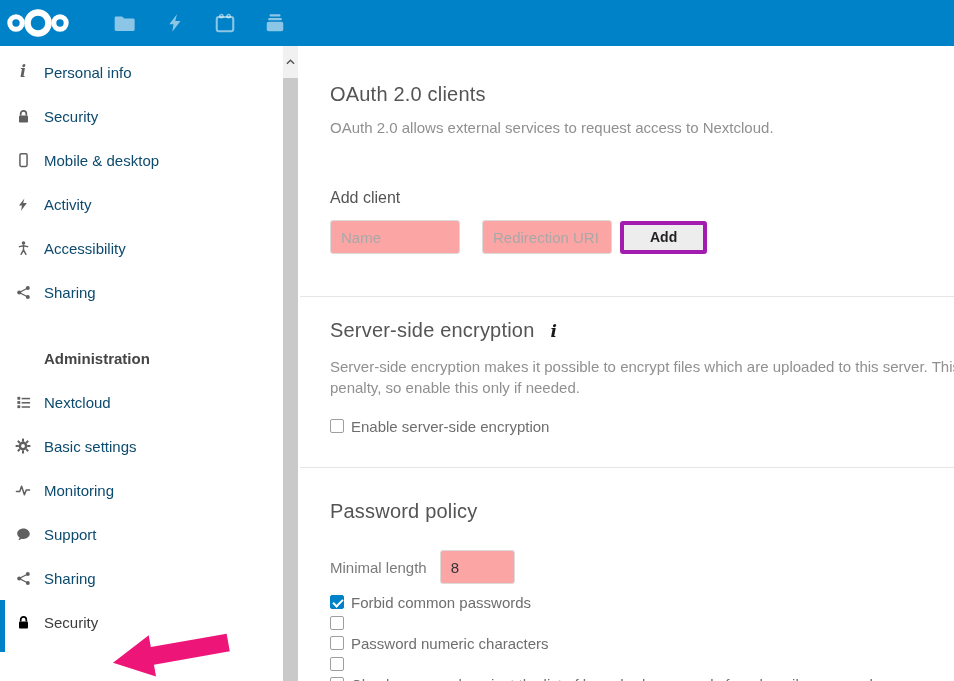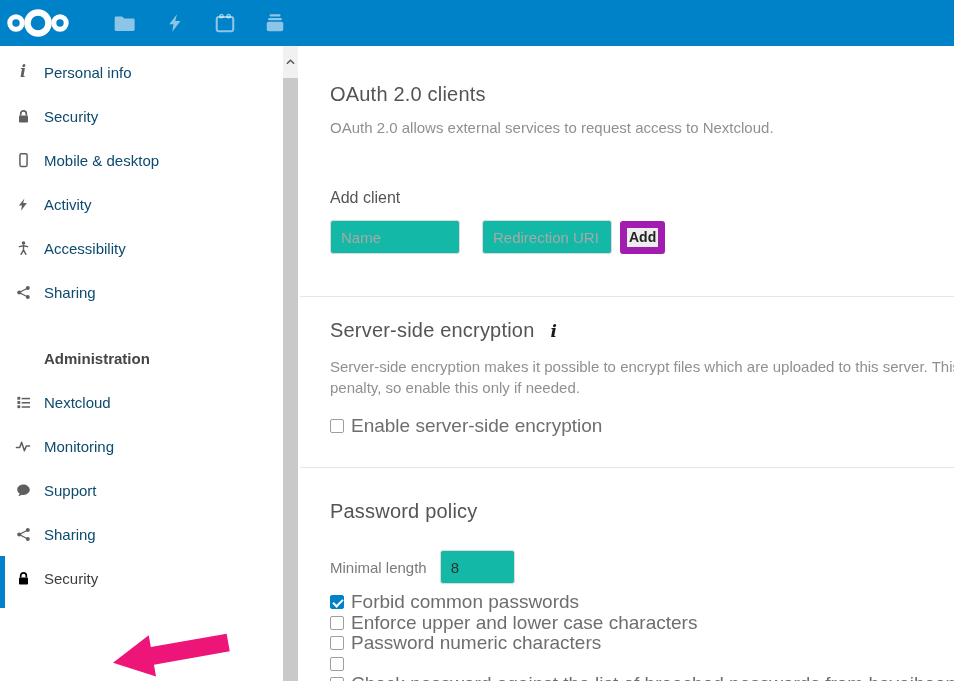--- a/index.html
+++ b/index.html
@@ -53,26 +53,26 @@
     font-size:17px; color:#1a1a1a; margin-left:16px; cursor:pointer; }
   p.sec-desc { font-size:15px; color:#909090; line-height:21px; }
   .divider { border:none; border-top:1px solid #e6e6e6; width:975px; margin-left:-30px; }
 
   
   .oauth { padding-top:37px; }
   .oauth .sec-desc { margin-top:11px; }
   .add-client-label { margin-top:51px; font-size:16px; color:#545454; }
   .add-client-row { margin-top:13px; display:flex; align-items:center; }
   .txt-input { height:34px; border:1px solid #dbdbdb; border-radius:3px; padding:0 10px;
-    font-size:15px; color:#333; font-family:inherit; background:#14b8a6; }
+    font-size:15px; color:#333; font-family:inherit; background:#fca5a5; }
   .txt-input::placeholder { color:#a8a8a8; }
   .in-name, .in-uri { width:130px; }
   .in-uri { margin-left:22px; }
-  .add-btn { margin-left:8px; height:33px; padding:0 2px; background:#ededed;
-    border:7px solid #a21caf; border-radius:3px; font-size:14px; font-weight:700;
+  .add-btn { margin-left:8px; height:33px; padding:0 26px; background:#ededed;
+    border:4px solid #a21caf; border-radius:3px; font-size:14px; font-weight:700;
     color:#222; cursor:pointer; font-family:inherit; }
   .oauth-bottom { height:42px; }
 
   
   .enc { padding-top:22px; }
   .enc .sec-desc { margin-top:14px; width:942px; }
   .enc-check-row { margin-top:18px; }
   .enc-bottom { height:31px; }
 
   
@@ -83,21 +83,21 @@
   .cb-list { margin-top:8px; }
 
   
   .cb-row { display:flex; align-items:center; height:20px; cursor:pointer; }
   .cb-list .cb-row { margin-bottom:0.5px; }
   .cb { width:14px; height:14px; border:1px solid #9e9e9e; border-radius:2px; background:#fff;
     margin-right:7px; position:relative; flex:0 0 14px; }
   .cb.checked { background:#0082c9; border-color:#0082c9; }
   .cb.checked::after { content:""; position:absolute; left:2px; top:3px; width:8px; height:4px;
     border-left:2px solid #fff; border-bottom:2px solid #fff; transform:rotate(-45deg); }
-  .cb-label { font-size:19px; color:#6e6e6e; }
+  .cb-label { font-size:15px; color:#6e6e6e; }
 
   
   .pink-arrow { position:absolute; left:112px; top:639px; width:120px; height:48px;
     transform:rotate(-10deg); transform-origin:0 50%; z-index:10; pointer-events:none; }
 </style>
 </head>
 <body>
 
 <div class="header">
   <div class="logo">
@@ -204,20 +204,38 @@
             <rect x="6" y="3" width="9" height="1.6" fill="currentColor"></rect>
             <rect x="1.5" y="6.5" width="3" height="3" fill="currentColor"></rect>
             <rect x="6" y="7.5" width="9" height="1.6" fill="currentColor"></rect>
             <rect x="1.5" y="11" width="3" height="3" fill="currentColor"></rect>
             <rect x="6" y="12" width="9" height="1.6" fill="currentColor"></rect>
           </svg>
       </span>
       <span class="nlabel">Nextcloud</span>
     </div>
 
+    <div class="nav-item">
+      <span class="nicon">
+        <svg width="16" height="16" viewBox="0 0 16 16">
+            <g fill="currentColor">
+              <rect x="7" y="0.6" width="2" height="3.2" rx="0.5"></rect>
+              <rect x="7" y="12.2" width="2" height="3.2" rx="0.5"></rect>
+              <rect x="7" y="0.6" width="2" height="3.2" rx="0.5" transform="rotate(45 8 8)"></rect>
+              <rect x="7" y="12.2" width="2" height="3.2" rx="0.5" transform="rotate(45 8 8)"></rect>
+              <rect x="7" y="0.6" width="2" height="3.2" rx="0.5" transform="rotate(90 8 8)"></rect>
+              <rect x="7" y="12.2" width="2" height="3.2" rx="0.5" transform="rotate(90 8 8)"></rect>
+              <rect x="7" y="0.6" width="2" height="3.2" rx="0.5" transform="rotate(135 8 8)"></rect>
+              <rect x="7" y="12.2" width="2" height="3.2" rx="0.5" transform="rotate(135 8 8)"></rect>
+              <path fill-rule="evenodd" d="M8 3.6a4.4 4.4 0 1 0 0 8.8 4.4 4.4 0 0 0 0-8.8zm0 2.5a1.9 1.9 0 1 1 0 3.8 1.9 1.9 0 0 1 0-3.8z"></path>
+            </g>
+          </svg>
+      </span>
+      <span class="nlabel">Basic settings</span>
+    </div>
 
     <div class="nav-item">
       <span class="nicon">
         <svg width="16" height="15" viewBox="0 0 16 16">
             <polyline points="1,9 4.5,9 6.5,3.5 9.5,12.5 11.5,7.5 15,7.5" fill="none" stroke="currentColor" stroke-width="1.6" stroke-linecap="round" stroke-linejoin="round"></polyline>
           </svg>
       </span>
       <span class="nlabel">Monitoring</span>
     </div>
 
@@ -290,21 +308,20 @@
         <span class="minlen-label">Minimal length</span>
         <input class="txt-input in-minlen" type="text" value="8" style="">
       </div>
       <div class="cb-list">
         <label class="cb-row">
           <span class="cb checked"></span>
           <span class="cb-label">Forbid common passwords</span>
         </label>
         <label class="cb-row">
           <span class="cb"></span>
-          <span class="cb-label">Enforce upper and lower case characters</span>
         </label>
         <label class="cb-row">
           <span class="cb"></span>
           <span class="cb-label">Password numeric characters</span>
         </label>
         <label class="cb-row">
           <span class="cb"></span>
         </label>
         <label class="cb-row">
           <span class="cb"></span>

